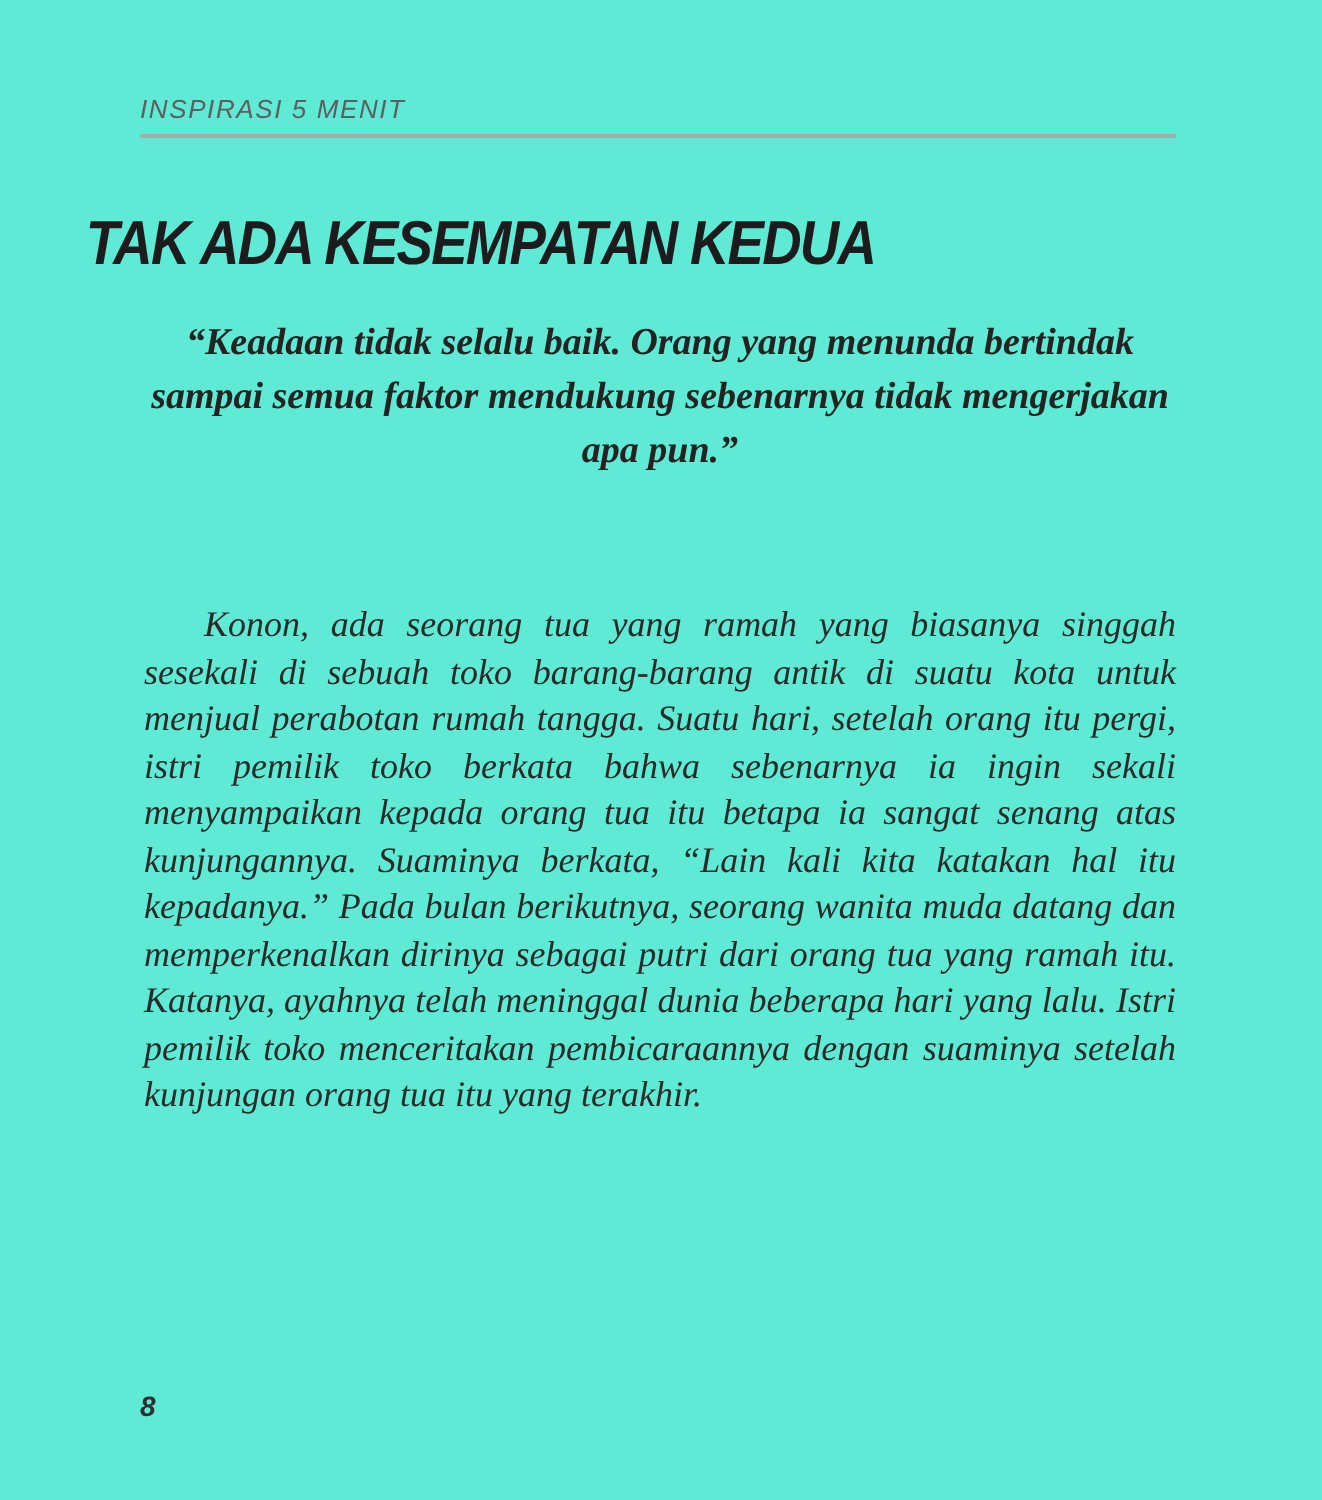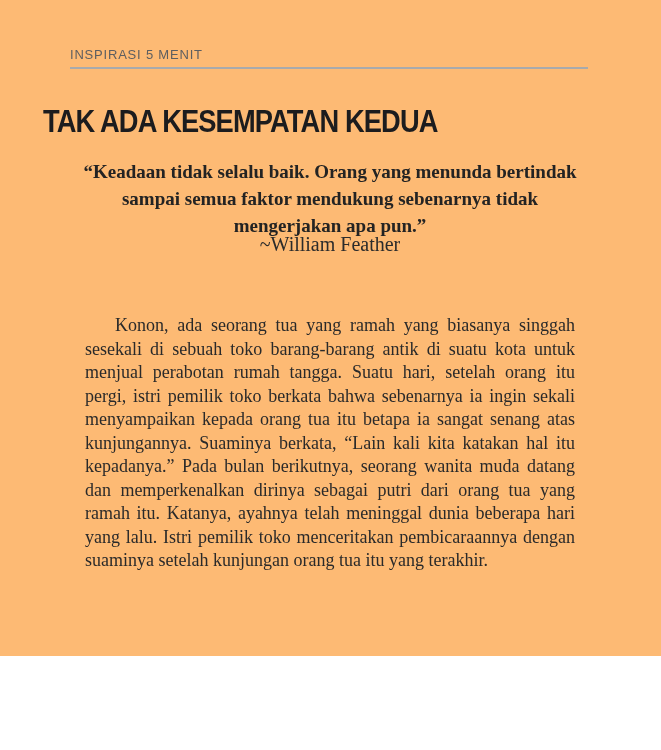--- a/index.html
+++ b/index.html
@@ -3,24 +3,25 @@
 <meta charset="utf-8">
 <style>
   html, body {
     margin: 0;
     padding: 0;
     background: #ffffff;
   }
   .page {
     position: relative;
     width: 661px;
-    height: 656px;
-    background: #fdba74;
+    height: 750px;
+    background: #5eead4;
     overflow: hidden;
     font-family: "Liberation Serif", serif;
+    font-style: italic;
   }
   .running-header {
     position: absolute;
     left: 70px;
     top: 47px;
     width: 520px;
     font-family: "Liberation Sans", sans-serif;
     font-size: 13px;
     letter-spacing: 0.8px;
     color: #5d5e60;
@@ -81,21 +82,21 @@
     left: 70px;
     top: 299px;
     width: 520px;
     font-family: "Liberation Serif", serif;
     font-size: 18px;
     line-height: 23.5px;
     color: #2a2a2a;
     text-align: justify;
   }
   .body-text p {
-    margin: 15px;
+    margin: 2px;
     text-indent: 30px;
   }
   .page-number {
     position: absolute;
     left: 70px;
     top: 695px;
     font-family: "Liberation Sans", sans-serif;
     font-weight: 700;
     font-size: 14px;
     color: #2e2e2e;
@@ -109,21 +110,20 @@
   <div class="running-header">INSPIRASI 5 MENIT</div>
 
   <div class="header-rule"></div>
 
   <div class="chapter-title-wrap">
     <span class="chapter-title">TAK ADA KESEMPATAN KEDUA</span>
   </div>
 
   <blockquote class="epigraph">“Keadaan tidak selalu baik. Orang yang menunda bertindak sampai semua faktor mendukung sebenarnya tidak mengerjakan apa pun.”</blockquote>
 
-  <div class="epigraph-attribution">~William Feather</div>
 
   <div class="body-text">
     <p>Konon, ada seorang tua yang ramah yang biasanya singgah sesekali di sebuah toko barang-barang antik di suatu kota untuk menjual perabotan rumah tangga. Suatu hari, setelah orang itu pergi, istri pemilik toko berkata bahwa sebenarnya ia ingin sekali menyampaikan kepada orang tua itu betapa ia sangat senang atas kunjungannya. Suaminya berkata, “Lain kali kita katakan hal itu kepadanya.” Pada bulan berikutnya, seorang wanita muda datang dan memperkenalkan dirinya sebagai putri dari orang tua yang ramah itu. Katanya, ayahnya telah meninggal dunia beberapa hari yang lalu. Istri pemilik toko menceritakan pembicaraannya dengan suaminya setelah kunjungan orang tua itu yang terakhir.</p>
   </div>
 
   <div class="page-number">8</div>
 
 </div>
 
 </body></html>

